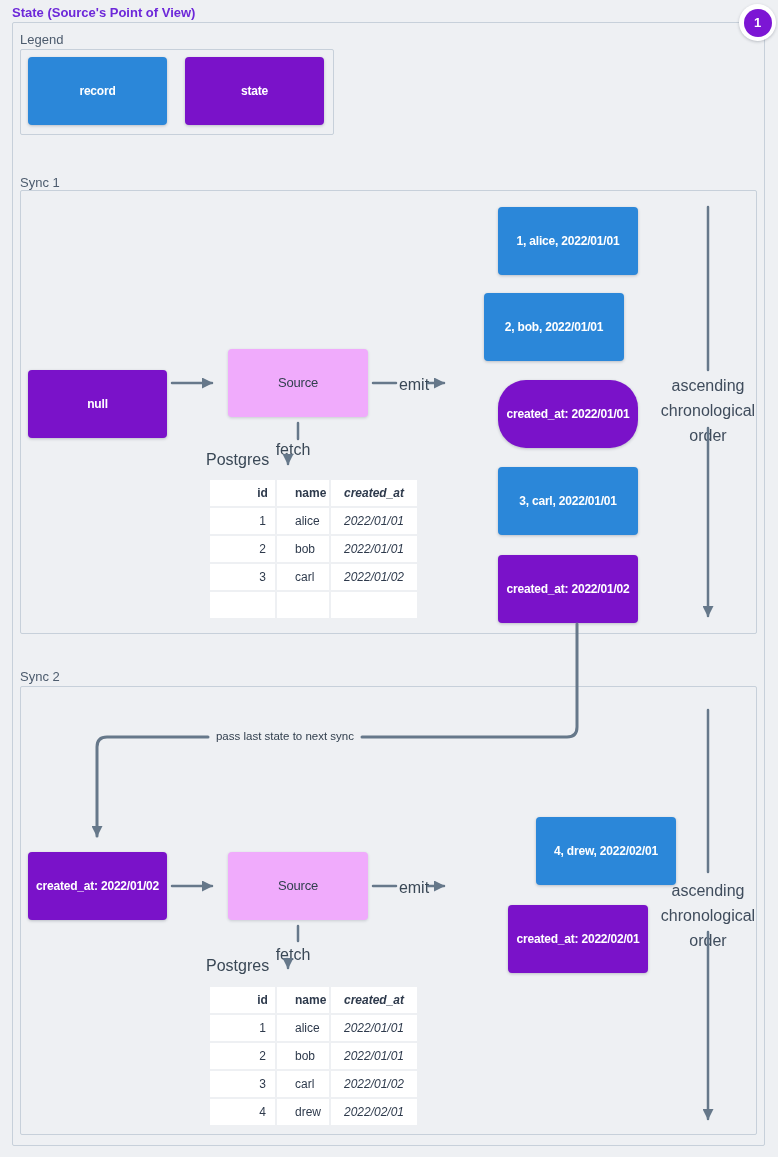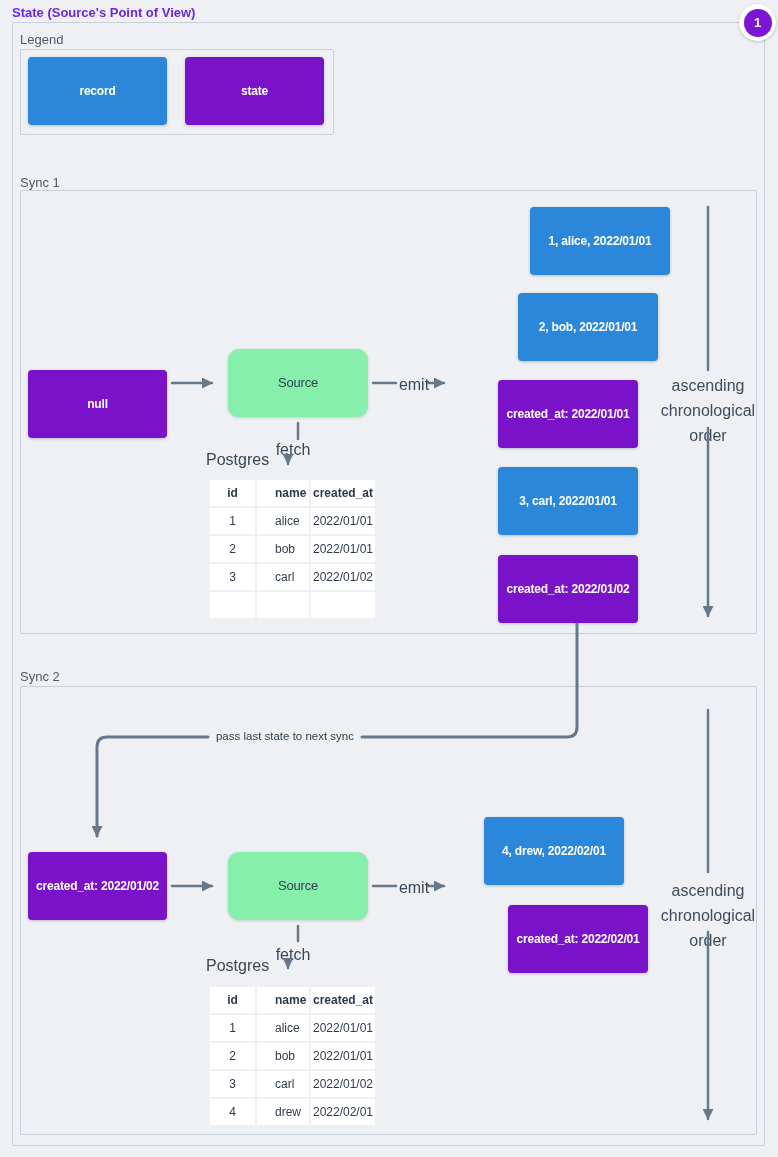--- a/index.html
+++ b/index.html
@@ -11,34 +11,34 @@
   .sec-label { position:absolute; font-size:13px; color:#4c5b6d; }
   .page-title { position:absolute; left:12px; top:5px; font-size:13px; font-weight:bold; color:#6d28d9; }
 
   .box { position:absolute; width:140px; height:68px; border-radius:4px;
          display:flex; align-items:center; justify-content:center; text-align:center;
          color:#fff; font-weight:bold; font-size:12px; line-height:1.5;
          padding:16px 6px; box-sizing:border-box; letter-spacing:-0.2px;
          box-shadow:0 1px 3px rgba(30,40,60,.25); }
   .box.record { background:var(--record,#2b87d9); }
   .box.state  { background:var(--state,#7a12c9); }
-  .box.source { background:#86efac; color:#32404f; font-weight:normal; font-size:13px;
-                box-shadow:0 1px 3px rgba(30,40,60,.18);border-radius:11px; }
+  .box.source { background:#f0abfc; color:#32404f; font-weight:normal; font-size:13px;
+                box-shadow:0 1px 3px rgba(30,40,60,.18); }
 
   .dlabel { position:absolute; font-size:16px; color:#3a4856; }
   .order-label { width:100px; line-height:1.55; text-align:center; color:#3f4c5c; }
   .pass-label { white-space:nowrap; text-align:center; color:#33404f; font-size:11.5px; }
 
   table.dbtable { position:absolute; border-spacing:2px; border-collapse:separate;
                   font-size:12px; color:#2e3a4c; }
   table.dbtable th, table.dbtable td { background:#ffffff; height:26px; padding:0; text-align:center; font-weight:normal; }
   table.dbtable th { font-weight:bold; }
-  table.dbtable .c-id   { width:45px; }
+  table.dbtable .c-id   { width:25px;padding-left:40px; }
   table.dbtable .c-name { width:52px; text-align:left; padding-left:18px; box-sizing:border-box;}
-  table.dbtable .c-date { width:64px; }
+  table.dbtable .c-date { width:86px;font-style:italic; }
 
   .badge-outer { position:absolute; left:739px; top:4px; width:37px; height:37px;
                  background:#ffffff; border-radius:50%; display:flex; align-items:center; justify-content:center;
                  box-shadow:0 1px 3px rgba(30,40,60,.25); }
   .badge-inner { width:28px; height:28px; border-radius:50%; background:var(--badge,#7c16d4);
                  color:#fff; font-size:13px; font-weight:bold;
                  display:flex; align-items:center; justify-content:center; }
 
   svg.overlay { position:absolute; left:0; top:0; pointer-events:none; }
 </style>
@@ -92,23 +92,23 @@
       <td class="c-date">2022/01/02</td>
     </tr>
     <tr>
       <td class="c-id"></td>
       <td class="c-name"></td>
       <td class="c-date"></td>
     </tr>
   </tbody>
     </table>
 
-  <div class="box record" style="left:498px; top:207px;margin-left:32px;">1, alice, 2022/01/01</div>
-  <div class="box record" style="left:518px; top:293px;">2, bob, 2022/01/01</div>
-  <div class="box state" style="left:498px; top:380px;">created_at: 2022/01/01</div>
+  <div class="box record" style="left:498px; top:207px;">1, alice, 2022/01/01</div>
+  <div class="box record" style="left:484px; top:293px;">2, bob, 2022/01/01</div>
+  <div class="box state" style="left:498px; top:380px;border-radius:28px;">created_at: 2022/01/01</div>
   <div class="box record" style="left:498px; top:467px;">3, carl, 2022/01/01</div>
   <div class="box state" style="left:498px; top:555px;">created_at: 2022/01/02</div>
 
   <div class="dlabel order-label" style="left:658px; top:374px;">ascending chronological order</div>
 
   <div class="dlabel pass-label" style="left:212px; top:730px; width:146px;">pass last state to next sync</div>
 
   <div class="sec-label" style="left:20px; top:669px;">Sync 2</div>
   <div class="frame" style="left:20px; top:686px; width:737px; height:449px;"></div>
 
@@ -142,21 +142,21 @@
       <td class="c-date">2022/01/02</td>
     </tr>
     <tr>
       <td class="c-id">4</td>
       <td class="c-name">drew</td>
       <td class="c-date">2022/02/01</td>
     </tr>
   </tbody>
     </table>
 
-  <div class="box record" style="left:484px; top:817px;">4, drew, 2022/02/01</div>
+  <div class="box record" style="left:536px; top:817px;">4, drew, 2022/02/01</div>
   <div class="box state" style="left:508px; top:905px;">created_at: 2022/02/01</div>
 
   <div class="dlabel order-label" style="left:658px; top:879px;">ascending chronological order</div>
 
   <svg class="overlay" width="778" height="1157" viewBox="0 0 778 1157">
     <defs>
       <marker id="ah" markerUnits="userSpaceOnUse" markerWidth="12" markerHeight="11" refX="10" refY="5.5" orient="auto">
         <path d="M0,0 L11,5.5 L0,11 Z" style="fill:var(--line,#66788a)"></path>
       </marker>
     </defs>

